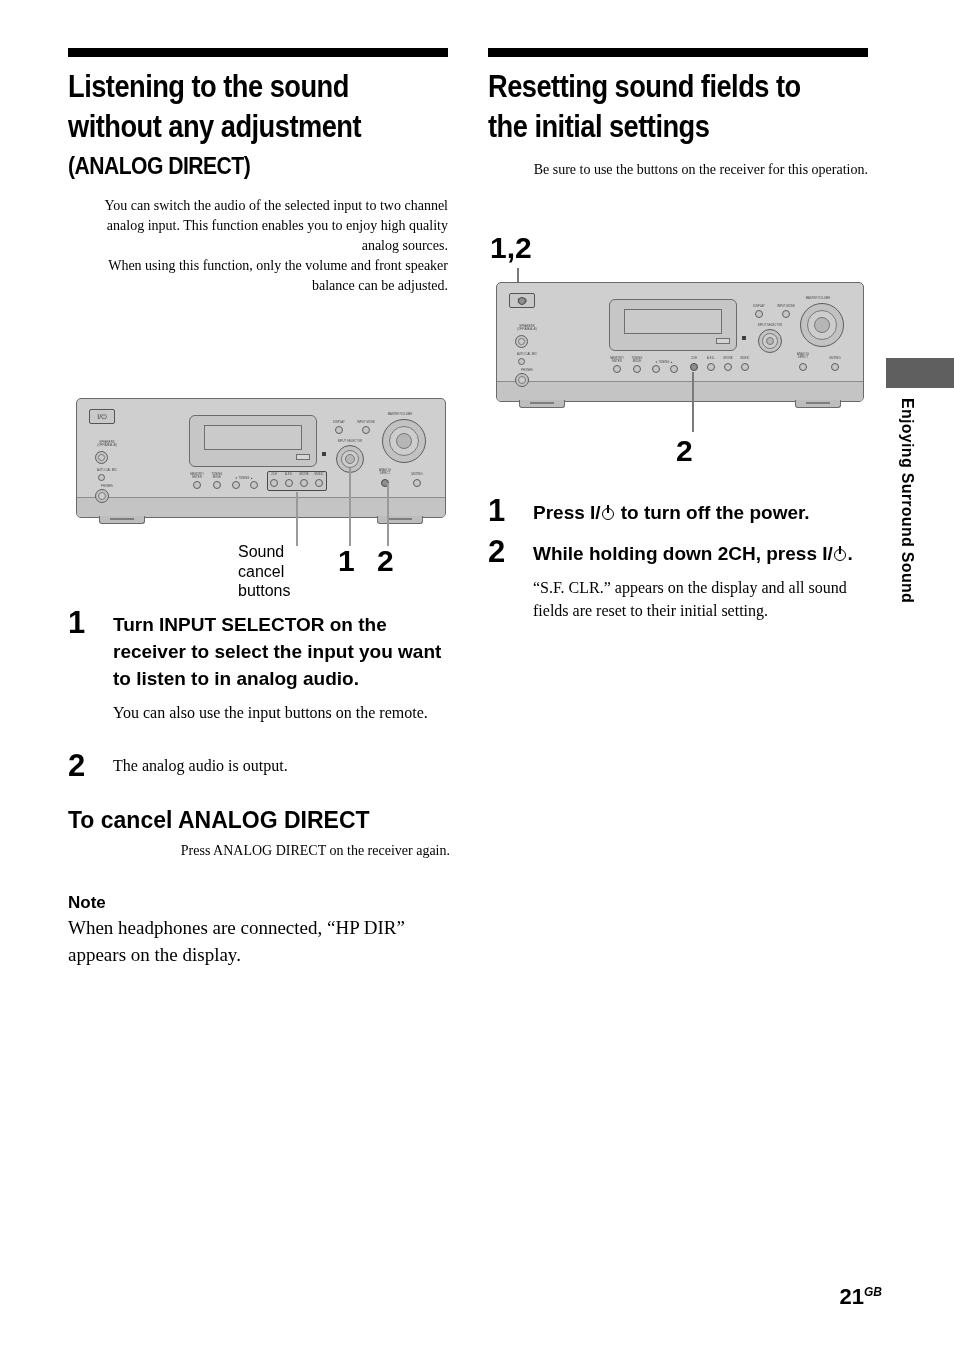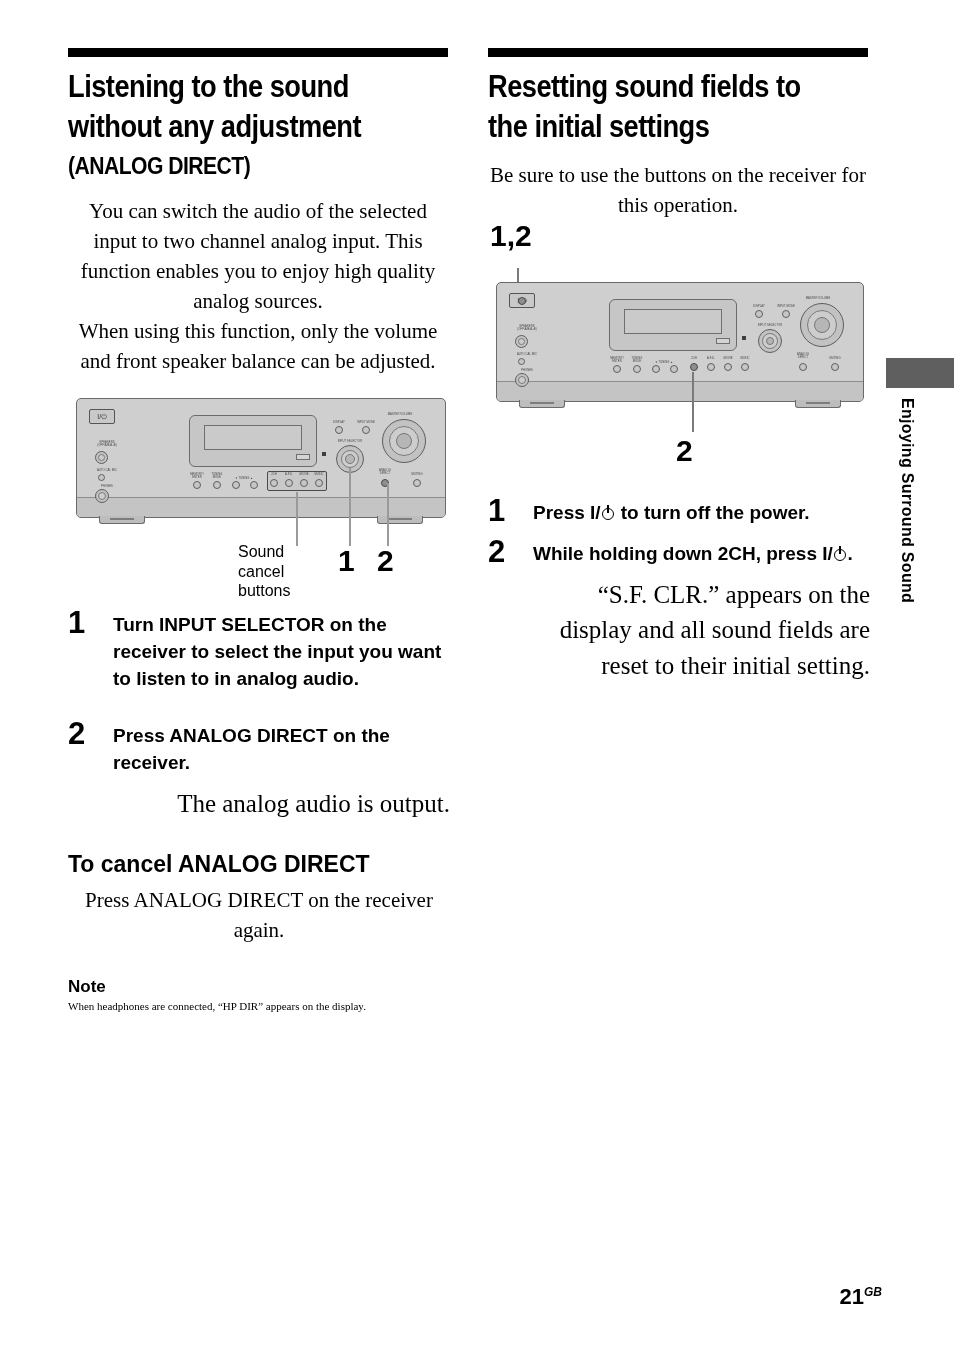--- a/index.html
+++ b/index.html
@@ -49,24 +49,24 @@
     width: 113%;
   }
   h1.section-title .sub {
     display: block;
     font-size: 24px;
     line-height: 1.3;
     margin-top: 4px;
   }
 
   p.body {
-    font-size: 21px;
+    font-size: 14px;
     line-height: 1.43;
     margin: 14px 0 0 0;
-    text-align: center;
+    text-align: right;
   }
   p.body.tight { margin-top: 0; }
 
   
   .step {
     position: relative;
     margin-top: 24px;
     padding-left: 45px;
   }
   .step .num {
@@ -79,41 +79,40 @@
     line-height: 1;
   }
   .step .head {
     font-family: "Liberation Sans", sans-serif;
     font-weight: bold;
     font-size: 19px;
     line-height: 1.42;
     margin: 0;
   }
   .step .desc {
-    font-size: 25px;
+    font-size: 16px;
     line-height: 1.42;
     margin: 9px 0 0 0;
-    text-align: right;
   }
 
   h2.sub-head {
     font-family: "Liberation Sans", sans-serif;
     font-weight: bold;
     font-size: 23px;
     line-height: 1.2;
     margin: 30px 0 6px 0;
   }
   h3.note-head {
     font-family: "Liberation Sans", sans-serif;
     font-weight: bold;
     font-size: 17px;
     margin: 32px 0 2px 0;
   }
   p.note-body {
-    font-size: 11px;
+    font-size: 19px;
     line-height: 1.42;
     margin: 0;
   }
 
   .pwr {
     font-family: "Liberation Sans", sans-serif;
     font-weight: bold;
     letter-spacing: 0;
   }
   .pwr .glyph {
@@ -452,45 +451,45 @@
   <div class="callout-line" style="left:387px; top:483px; height:63px;"></div>
 
   <div class="callout-text" style="left:238px; top:542px; width:80px;">Sound cancel buttons</div>
   <div class="callout-num" style="left:338px; top:546px;">1</div>
   <div class="callout-num" style="left:377px; top:546px;">2</div>
 
   <div style="position:absolute; left:68px; top:612px; width:382px;">
     <div class="step" style="margin-top:0;">
       <span class="num">1</span>
       <p class="head">Turn INPUT SELECTOR on the receiver to select the input you want to listen to in analog audio.</p>
+      <p class="desc">You can also use the input buttons on the remote.</p>
     </div>
 
     <div class="step" style="margin-top:30px;">
       <span class="num">2</span>
-      <p class="head">Press ANALOG DIRECT on the receiver.</p>
       <p class="desc">The analog audio is output.</p>
     </div>
 
     <h2 class="sub-head">To cancel ANALOG DIRECT</h2>
     <p class="body tight">Press ANALOG DIRECT on the receiver again.</p>
 
     <h3 class="note-head">Note</h3>
     <p class="note-body">When headphones are connected, “HP DIR” appears on the display.</p>
   </div>
 
   <div class="col-right">
     <div class="rule"></div>
     <h1 class="section-title">
       <span>Resetting sound fields to</span><br>
       <span>the initial settings</span>
     </h1>
     <p class="body">Be sure to use the buttons on the receiver for this operation.</p>
   </div>
 
-  <div class="callout-num" style="left:490px; top:221px; font-size:30px;">1,2</div>
+  <div class="callout-num" style="left:490px; top:233px; font-size:30px;">1,2</div>
   <div class="callout-line dark" style="left:517px; top:268px; height:32px;"></div>
 
   <div class="receiver" style="position:absolute; left:496px; top:282px; width:368px; height:126px;">
     <div class="rcvr-body" style="width:368px;height:120px;">
       <div class="rcvr-face"></div>
       <div class="rcvr-plinth"></div>
 
       <div class="pwr-btn" style="left:12px; top:10px; width:26px; height:15px;">
         <span class="mark" style="font-size:7px;">I/⏻</span>
       </div>

